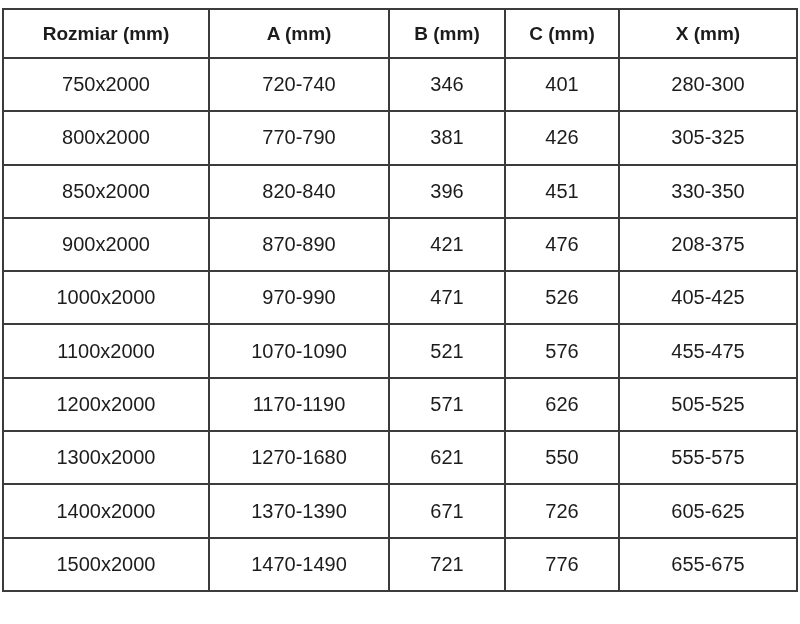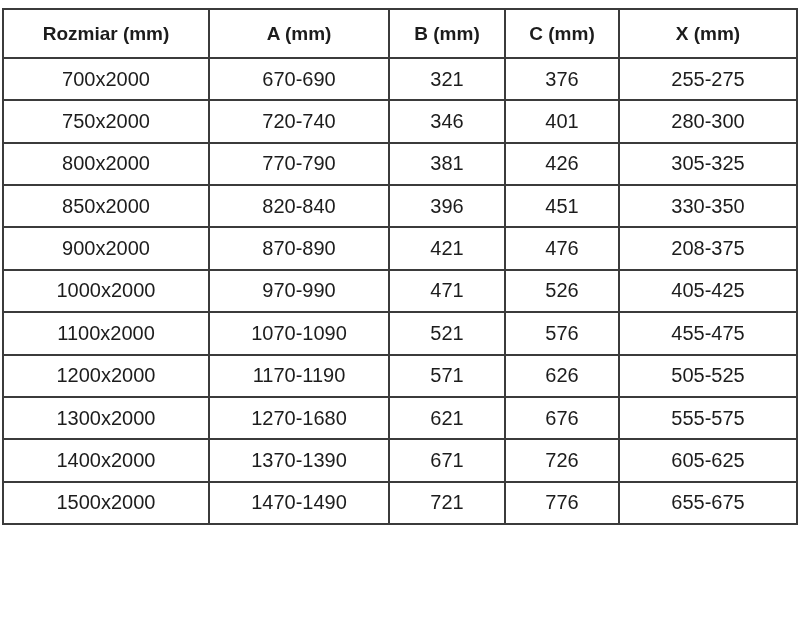--- a/index.html
+++ b/index.html
@@ -13,21 +13,21 @@
     height: 624px;
     background: #ffffff;
     overflow: hidden;
     font-family: "Liberation Sans", sans-serif;
   }
   table.size-table {
     position: absolute;
     left: 2px;
     top: 8px;
     width: 794px;
-    height: 517px;
+    height: 584px;
     border-collapse: collapse;
     table-layout: fixed;
   }
   table.size-table th,
   table.size-table td {
     border: 2px solid #3b3b3b;
     text-align: center;
     vertical-align: middle;
     color: #1c1c1c;
     padding: 0;
@@ -59,27 +59,20 @@
     <thead>
       <tr>
           <th>Rozmiar (mm)</th>
           <th>A (mm)</th>
           <th>B (mm)</th>
           <th>C (mm)</th>
           <th>X (mm)</th>
         </tr>
     </thead>
     <tbody>
-        <tr>
-          <td>700x2000</td>
-          <td>670-690</td>
-          <td>321</td>
-          <td>376</td>
-          <td>255-275</td>
-        </tr>
         <tr>
           <td>750x2000</td>
           <td>720-740</td>
           <td>346</td>
           <td>401</td>
           <td>280-300</td>
         </tr>
         <tr>
           <td>800x2000</td>
           <td>770-790</td>
@@ -119,21 +112,21 @@
           <td>1200x2000</td>
           <td>1170-1190</td>
           <td>571</td>
           <td>626</td>
           <td>505-525</td>
         </tr>
         <tr>
           <td>1300x2000</td>
           <td>1270-1680</td>
           <td>621</td>
-          <td>676</td>
+          <td>550</td>
           <td>555-575</td>
         </tr>
         <tr>
           <td>1400x2000</td>
           <td>1370-1390</td>
           <td>671</td>
           <td>726</td>
           <td>605-625</td>
         </tr>
         <tr>

